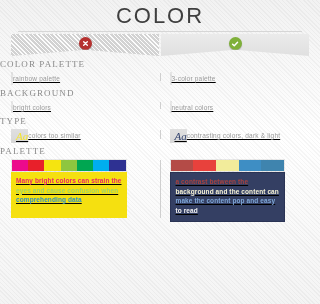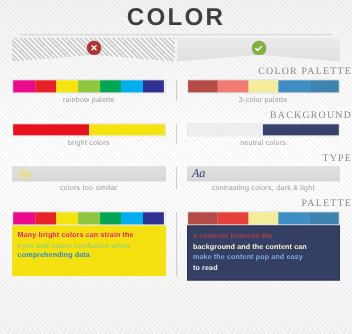--- a/index.html
+++ b/index.html
@@ -14,21 +14,21 @@
     background:
       repeating-linear-gradient(45deg, rgba(0,0,0,0.035) 0px, rgba(0,0,0,0.035) 1px, rgba(255,255,255,0) 1px, rgba(255,255,255,0) 3px),
       linear-gradient(180deg, #f2f2f2 0%, #ffffff 45%, #f4f4f4 100%);
     position: relative;
   }
 
   
   .page-title {
     text-align: center;
     font-size: 22px;
-    font-weight: bold;
+    font-weight: normal;
     letter-spacing: 2px;
     color: #3f3f3f;
     padding-top: 5px;
     line-height: 22px;
     font-family: "Liberation Sans", sans-serif;
   }
   .title-rule {
     height: 1px;
     background: #d6d6d6;
     margin: 4px 18px 0 18px;
@@ -71,42 +71,43 @@
     justify-content: center;
     margin-top: -3px;
     box-shadow: 0 1px 1px rgba(0,0,0,0.25);
   }
   .badge svg { display: block; }
   .badge-x { background: #b5312f; }
   .badge-check { background: #7fb03a; }
 
   
   .section-label {
-    text-align: right;
+    text-align: left;
     font-family: "Liberation Serif", serif;
     font-size: 9px;
     letter-spacing: 1.1px;
     color: #8a8a8a;
     padding: 3px 0 2px 0;
     line-height: 11px;
   }
 
   
   .compare {
     display: flex;
     position: relative;
     padding: 0 11px;
     box-sizing: border-box;
   }
   .compare .col {
     flex: 1;
     min-width: 0;
     display: flex;
-    flex-direction: column;
+    flex-direction: row;
     align-items: stretch;
+    text-decoration: underline;
   }
   .compare .col.left { padding-right: 9px; }
   .compare .col.right { padding-left: 9px; }
   .vdivider {
     width: 1px;
     background: #cfcfcf;
     align-self: stretch;
     margin: 1px 0 4px 0;
   }
   .caption {

